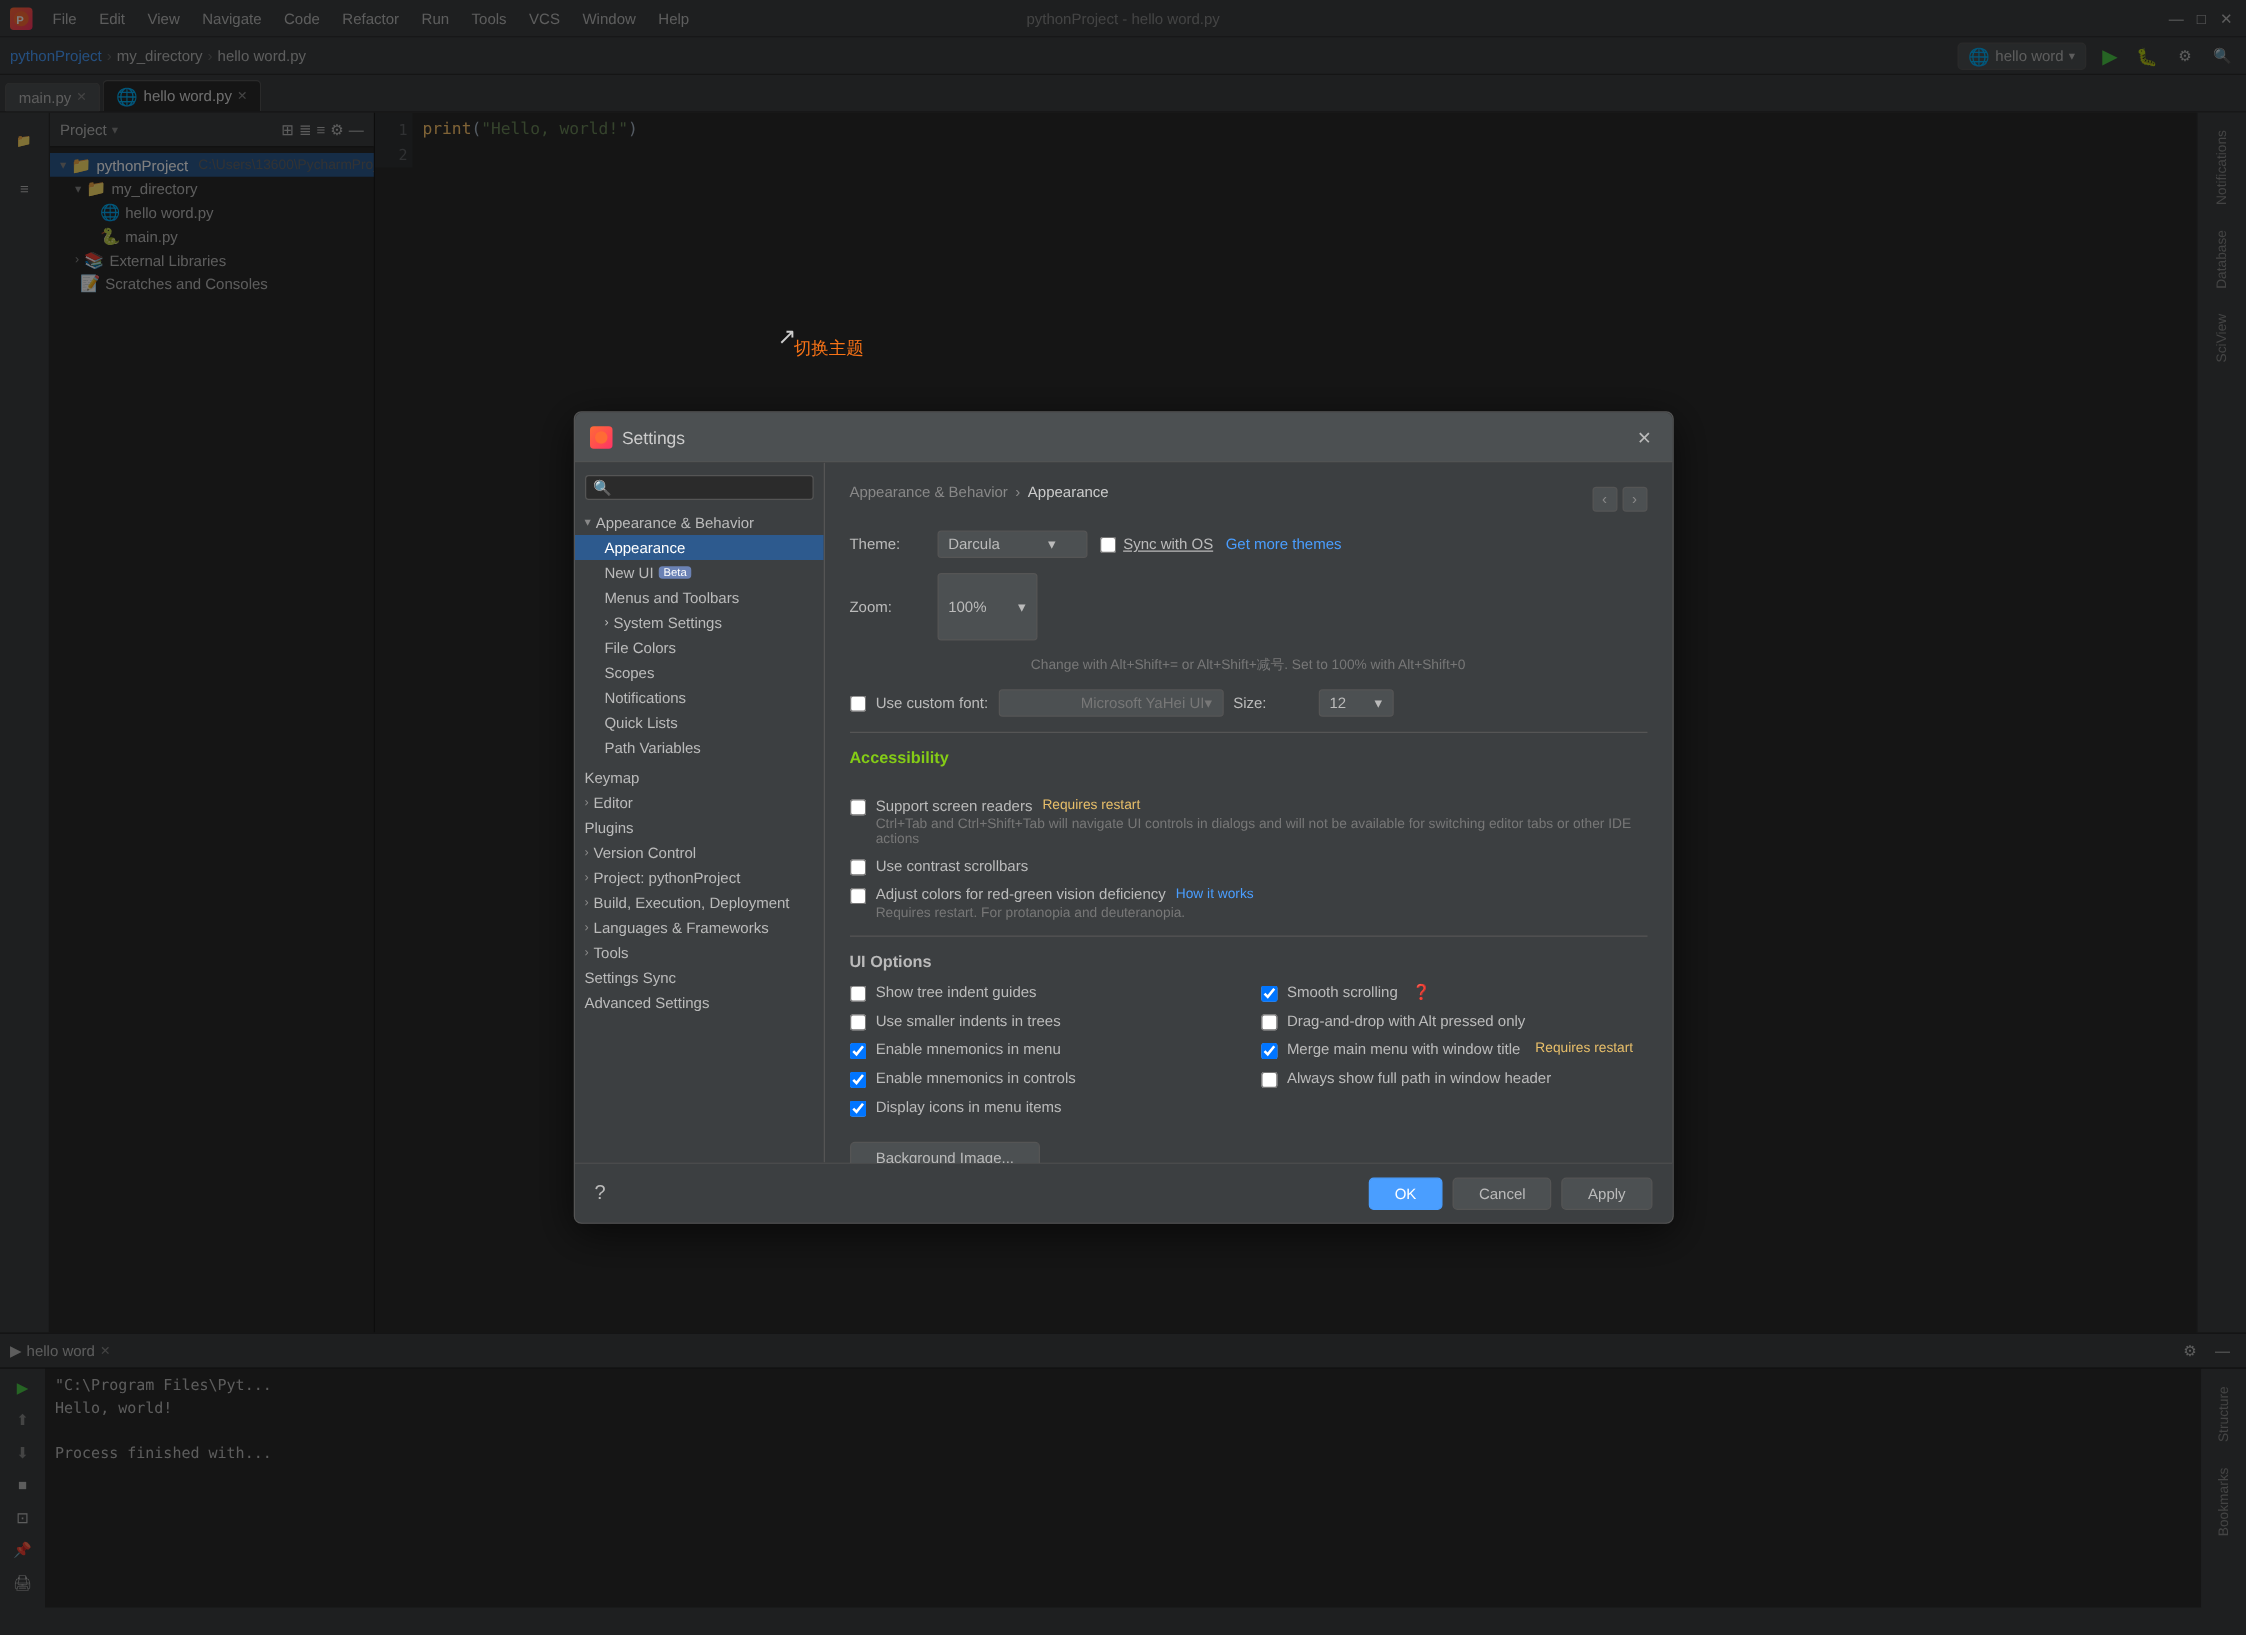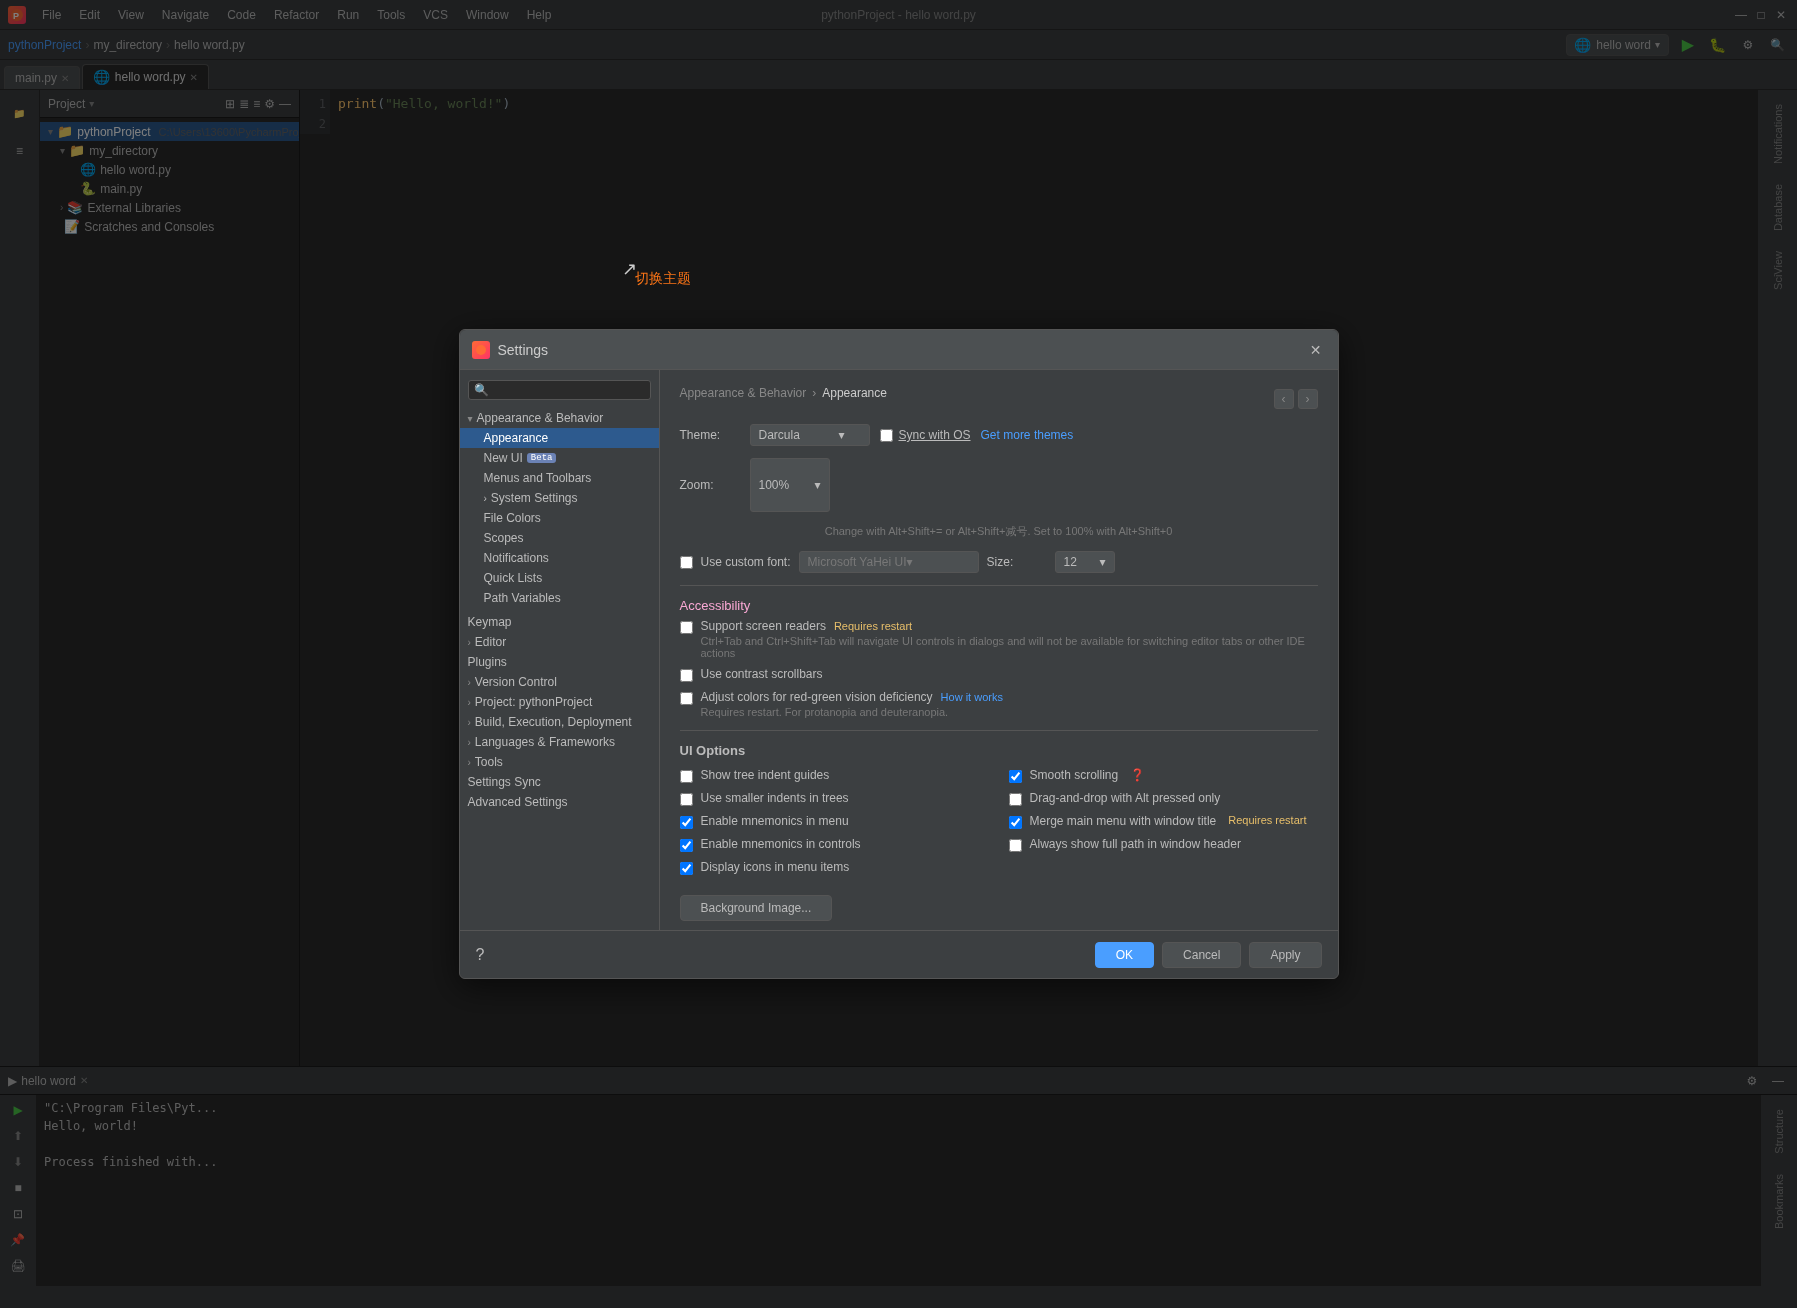--- a/index.html
+++ b/index.html
@@ -246,21 +246,21 @@
       color: #bbb; font-size: 12px; cursor: pointer; gap: 4px;
     }
     .nav-group .arrow { font-size: 10px; color: #888; }
     .nav-item {
       display: flex; align-items: center; padding: 3px 8px 3px 24px;
       color: #bbb; font-size: 12px; cursor: pointer;
     }
     .nav-item.selected { background: #2d5a8e; color: #fff; }
     .nav-badge {
       background: #6b82b5; color: #fff; font-size: 9px;
-      border-radius: 3px; padding: 0 4px; margin-left: 4px; font-family: Liberation Mono, monospace;
+      border-radius: 3px; padding: 0 4px; margin-left: 4px;
     }
 
     
     .modal-content {
       flex: 1; padding: 16px 20px; overflow-y: auto;
     }
     .content-breadcrumb {
       display: flex; align-items: center; gap: 6px; color: #888; font-size: 12px;
       margin-bottom: 12px;
     }
@@ -304,30 +304,30 @@
     }
     .section-divider {
       border: none; border-top: 1px solid #555; margin: 12px 0;
     }
     .font-row {
       display: flex; align-items: center; gap: 8px; margin-bottom: 12px;
     }
     .font-select {
       background: #4c5052; border: 1px solid #555; border-radius: 3px;
       color: #777; padding: 3px 8px; font-size: 12px; min-width: 180px;
-      display: flex; align-items: center; justify-content: flex-start;
+      display: flex; align-items: center; justify-content: flex-end;
     }
     .size-select {
       background: #4c5052; border: 1px solid #555; border-radius: 3px;
       color: #bbb; padding: 3px 8px; font-size: 12px; min-width: 60px;
       display: flex; align-items: center; justify-content: space-between;
     }
 
     .accessibility-title {
-      color: #f9a8d4; font-size: 13px; font-weight: normal; margin-bottom: 6px;
+      color: #84cc16; font-size: 13px; font-weight: bold; margin-bottom: 24px;
     }
     .check-item {
       display: flex; align-items: flex-start; gap: 8px; margin-bottom: 8px;
     }
     .check-item input[type=checkbox] {
       margin-top: 2px; width: 13px; height: 13px;
     }
     .check-item-text { color: #bbb; font-size: 12px; }
     .check-item-subtext { color: #777; font-size: 11px; margin-top: 2px; }
     .requires-restart { color: #e8bf6a; font-size: 11px; margin-left: 4px; }

